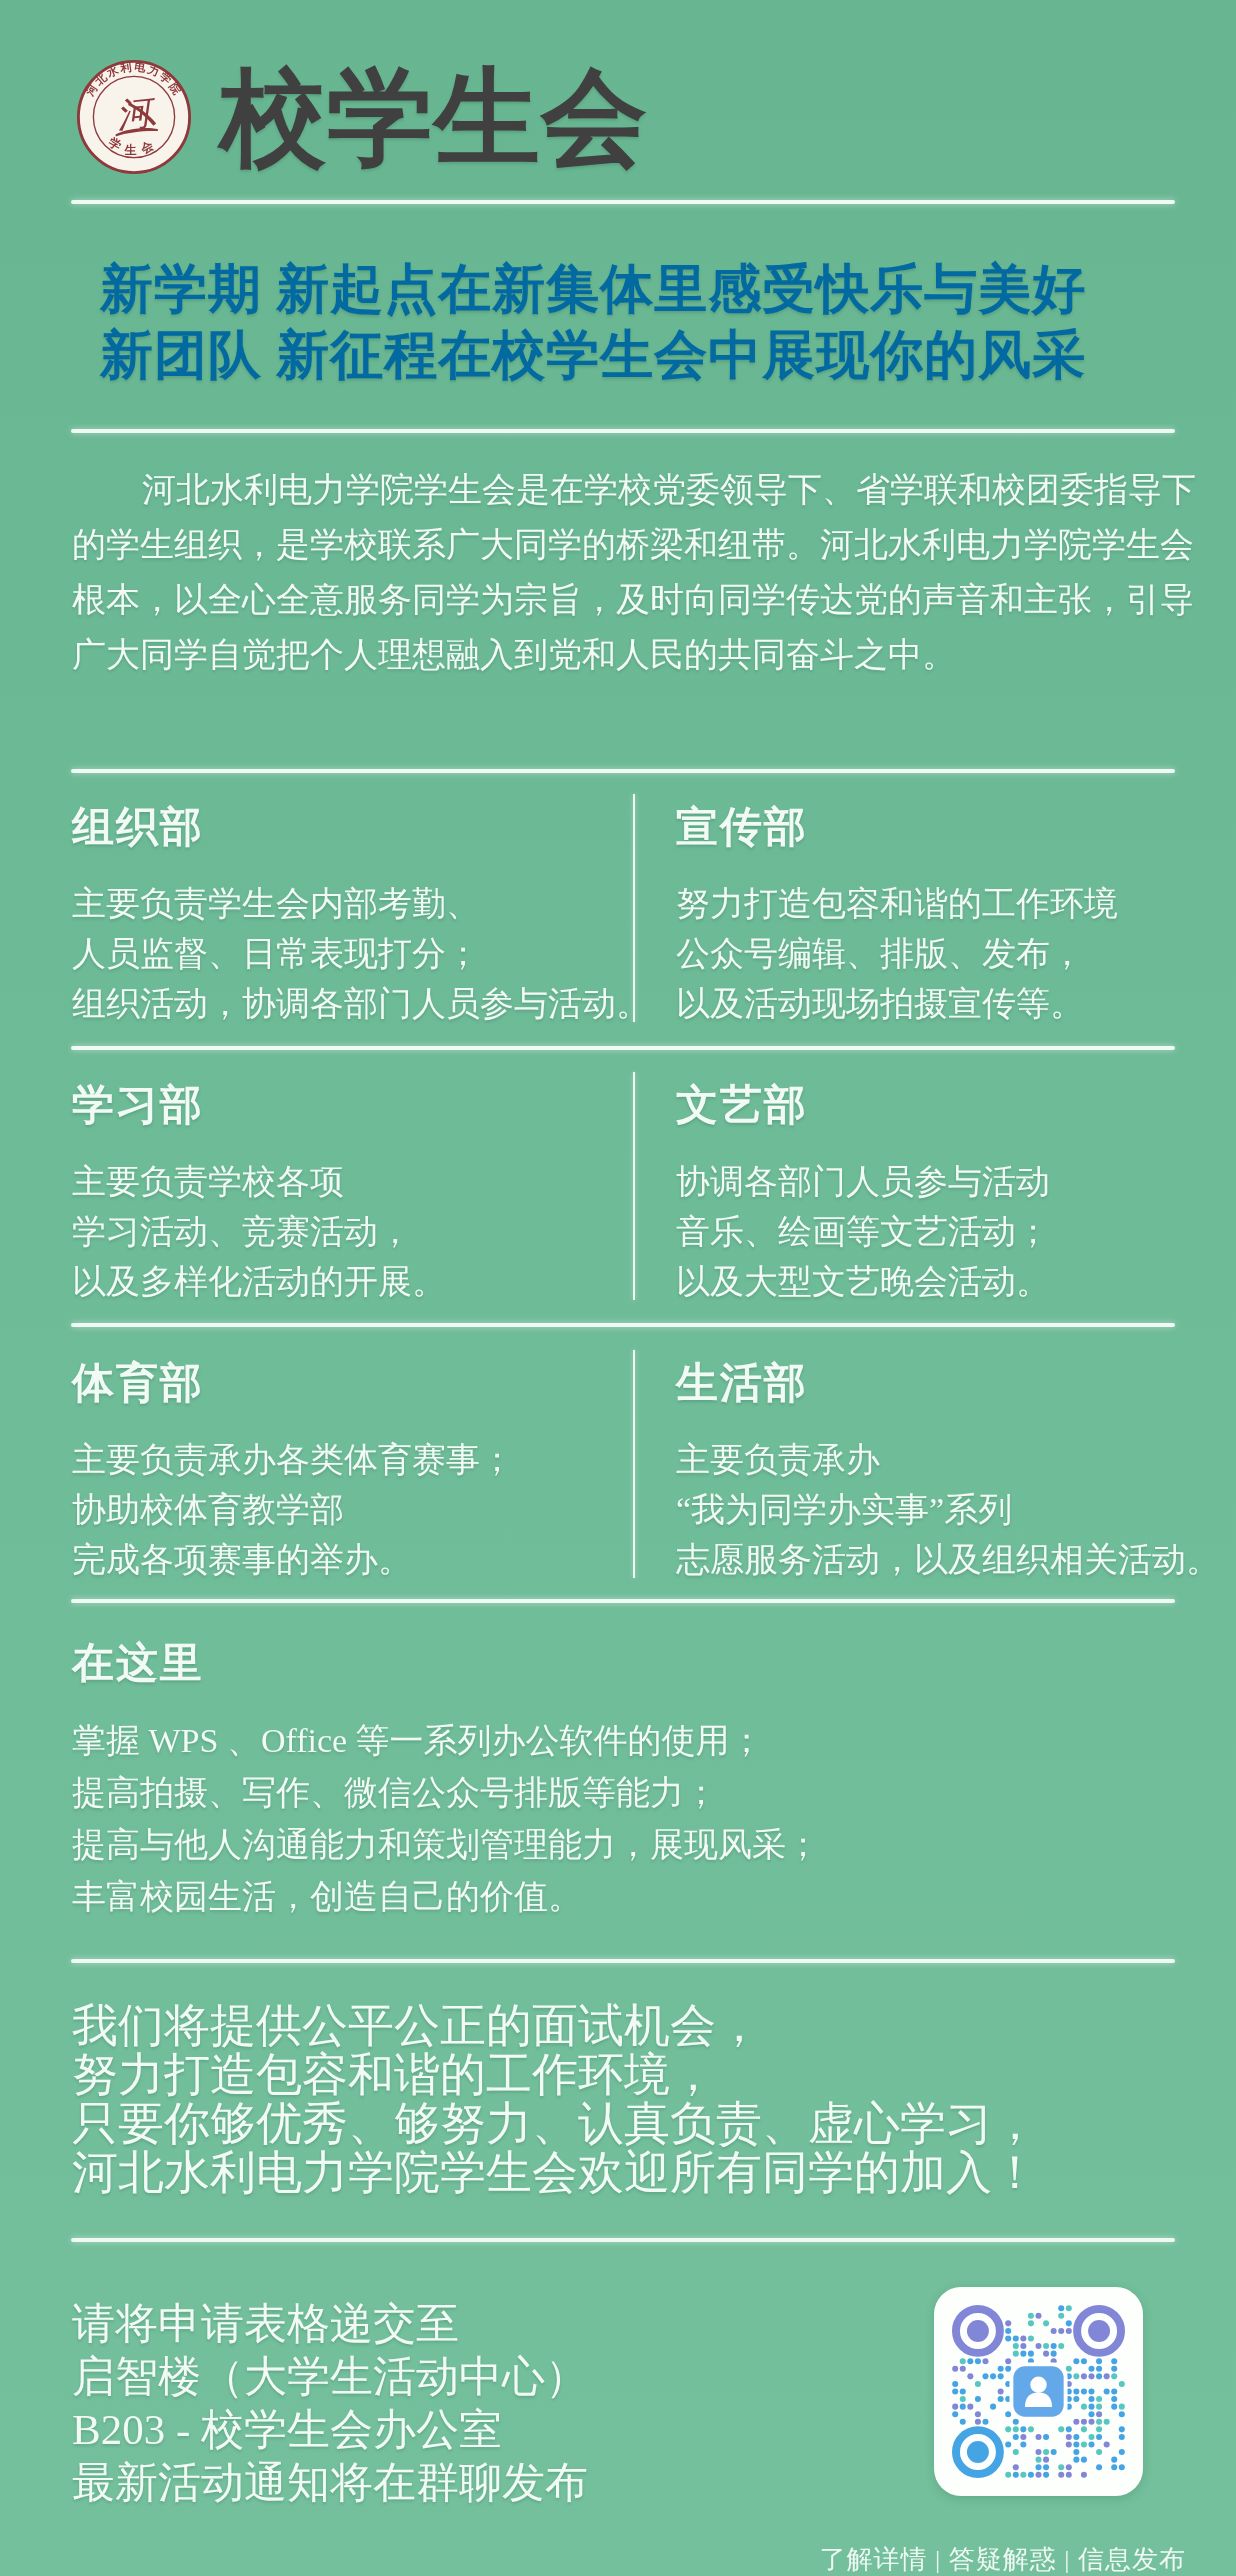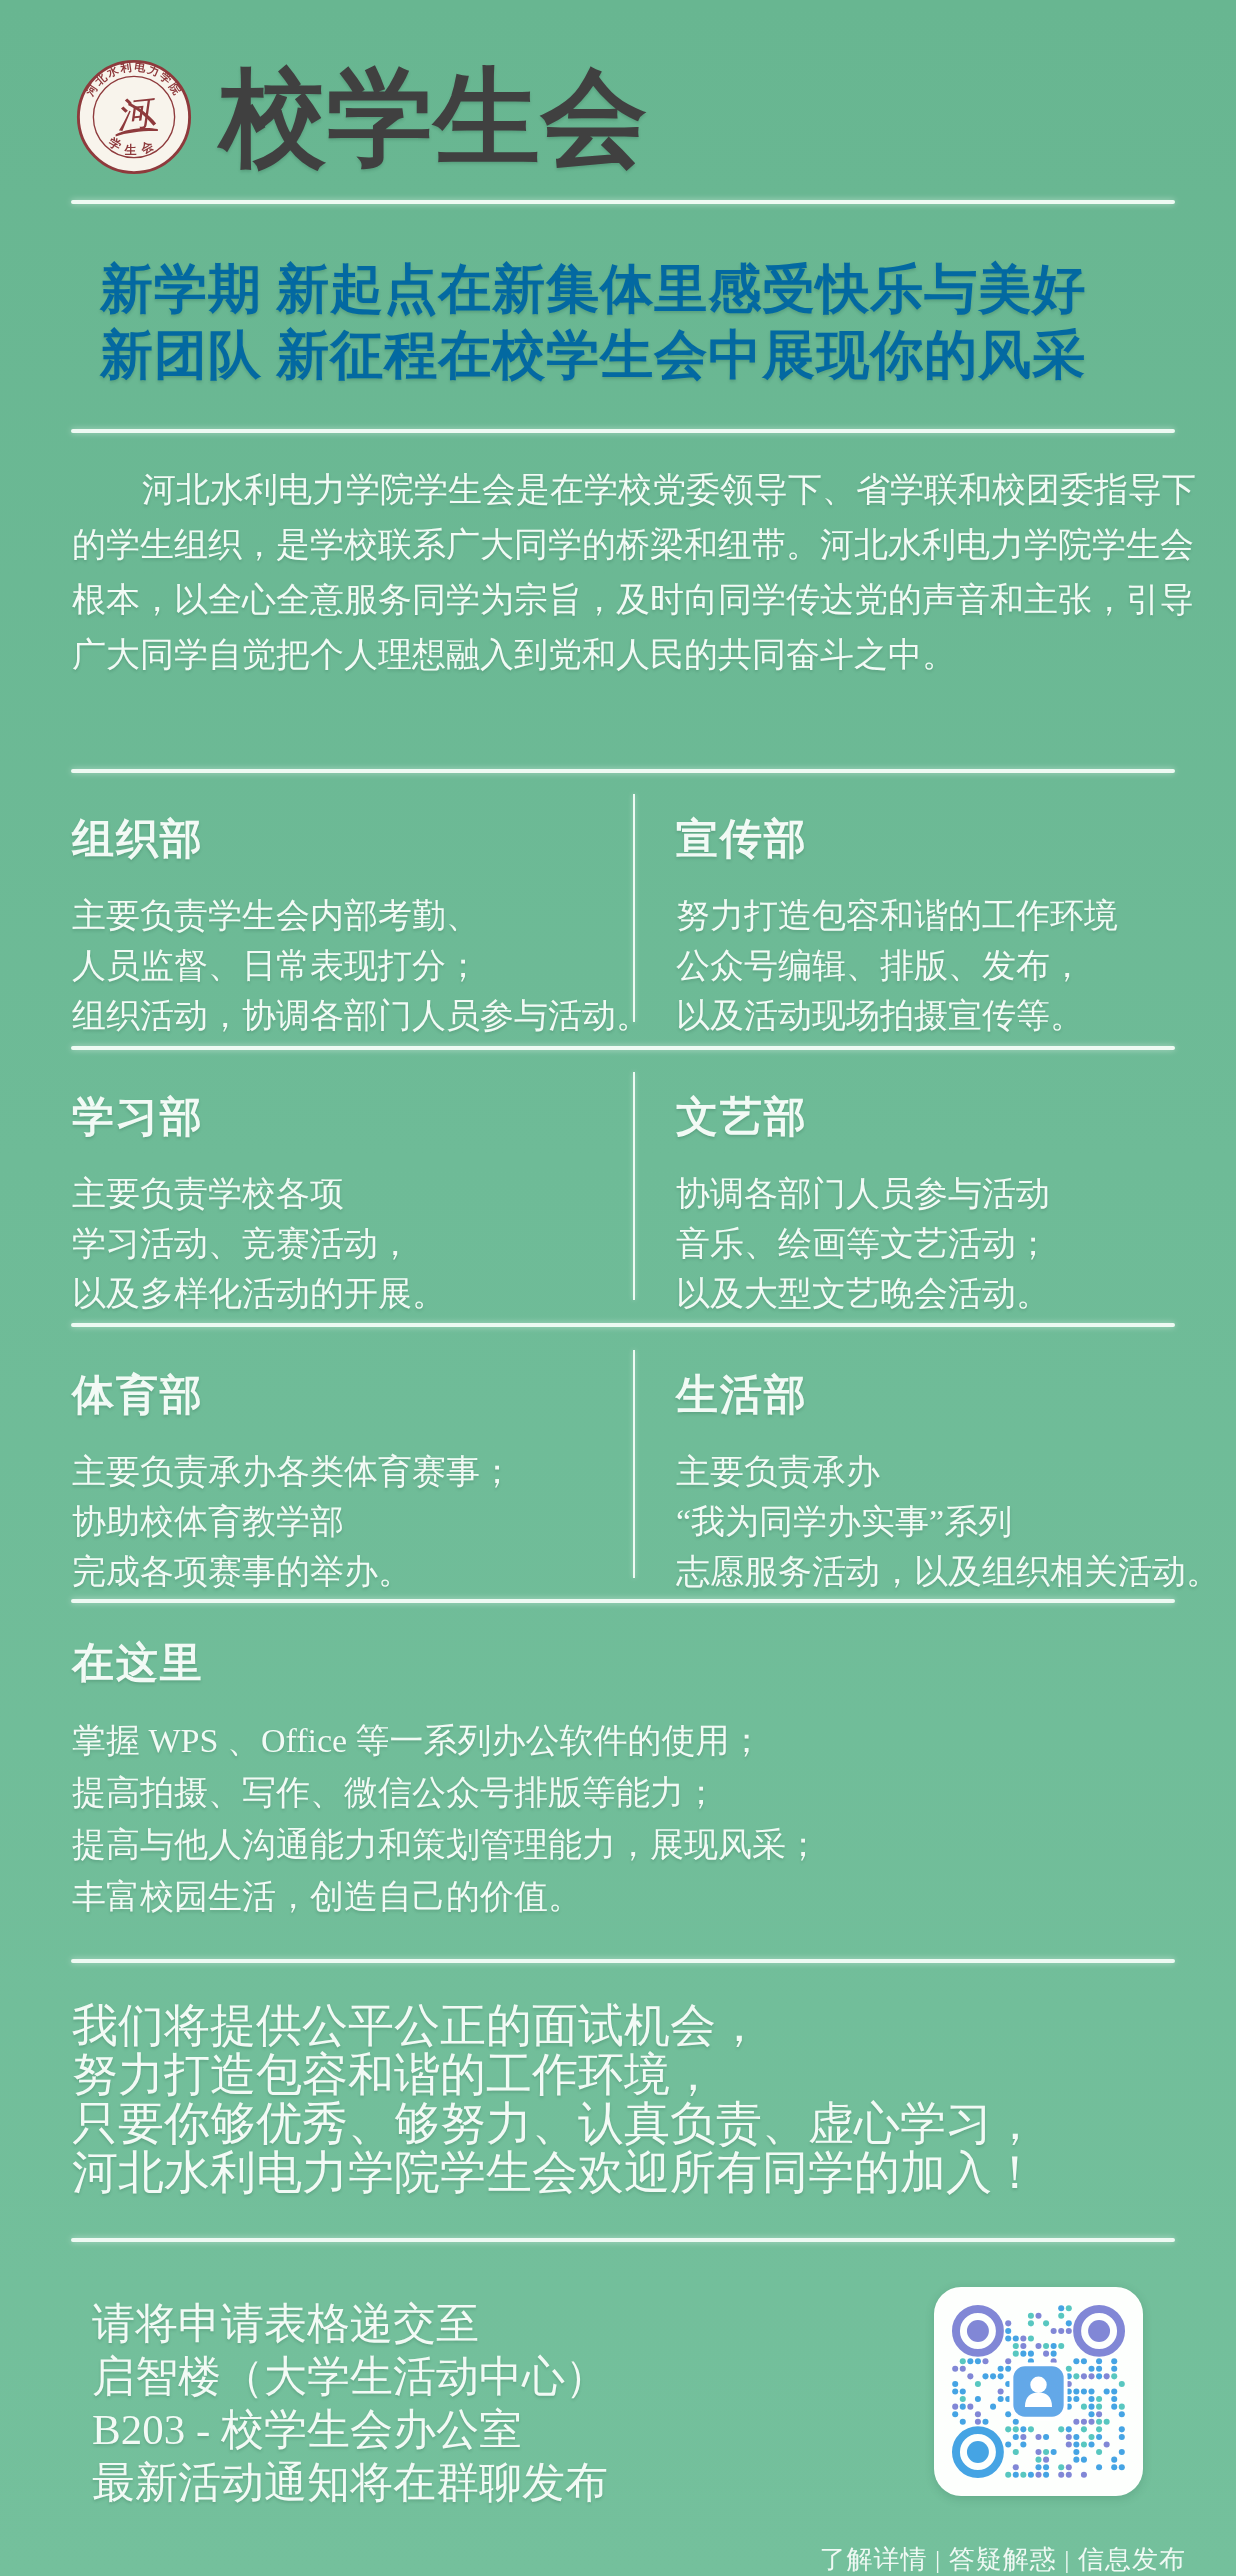--- a/index.html
+++ b/index.html
@@ -35,33 +35,33 @@
   .dept-row{position:absolute;left:72px;width:1102px;}
   .dept-divider{
     position:absolute;left:561px;top:1.9px;width:1.9px;height:228px;
     background:#eefaf3;box-shadow:0 0 4.8px rgba(255,255,255,.45);
   }
   .dept-col{position:absolute;top:0;}
   .dept-col.left{left:0;width:541px;}
   .dept-col.right{left:604px;width:498px;}
   .dept-name{
     font-size:42px;line-height:44px;letter-spacing:1.9px;font-weight:600;
-    margin-top:25px;white-space:nowrap;
+    margin-top:13px;white-space:nowrap;
   }
   .dept-body{margin-top:30px;font-size:34px;line-height:50px;}
   .dept-body .line{white-space:nowrap;}
   
   #benefits-heading{left:72px;top:1640px;font-size:42px;line-height:46px;letter-spacing:1.9px;font-weight:600;white-space:nowrap;}
   #benefits-lines{left:72px;top:1715px;font-size:34px;line-height:52px;}
   #benefits-lines .line{white-space:nowrap;}
   
   #promise{left:72px;top:2001px;font-size:46px;line-height:49px;}
   #promise .line{white-space:nowrap;}
   
-  #submit{left:72px;top:2297px;font-size:43px;line-height:53px;margin-left:20px;}
+  #submit{left:72px;top:2297px;font-size:43px;line-height:53px;}
   #submit .line{white-space:nowrap;}
   
   #qr-card{
     left:934px;top:2287px;width:209px;height:209px;border-radius:27px;
     background:#fdfffd;box-shadow:0 2.9px 9.7px rgba(30,80,60,.18);
   }
   
   #footer{
     right:50px;top:2519px;font-size:26px;line-height:33px;
     color:#f0f9f4;white-space:nowrap;letter-spacing:1px;margin-top:24px;

